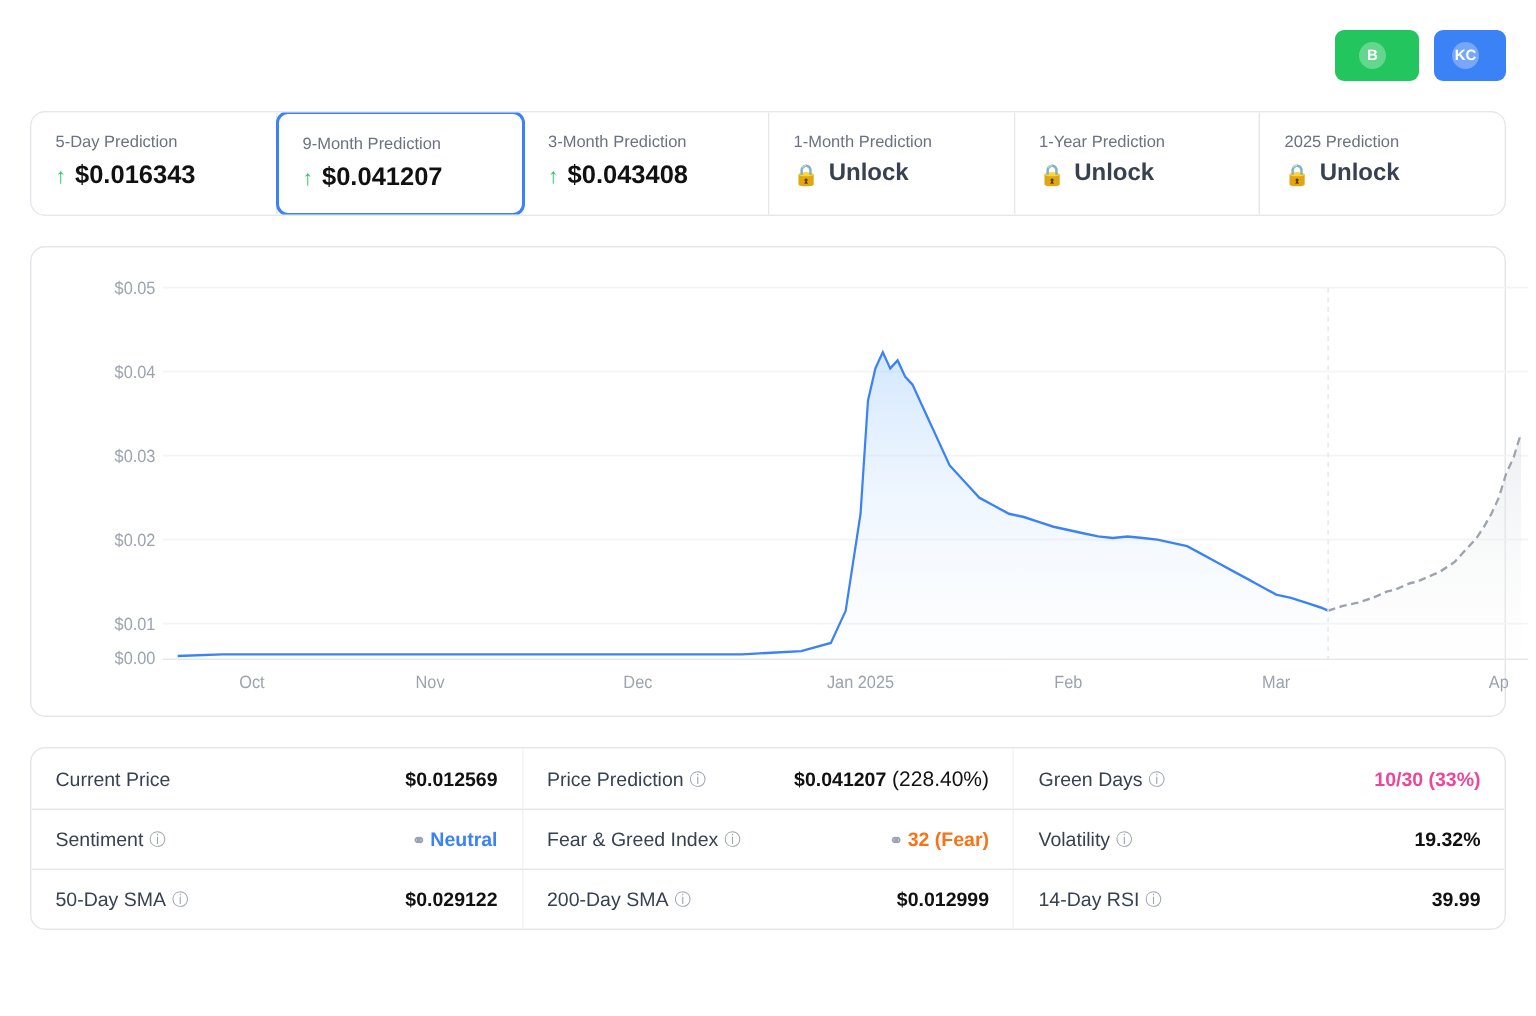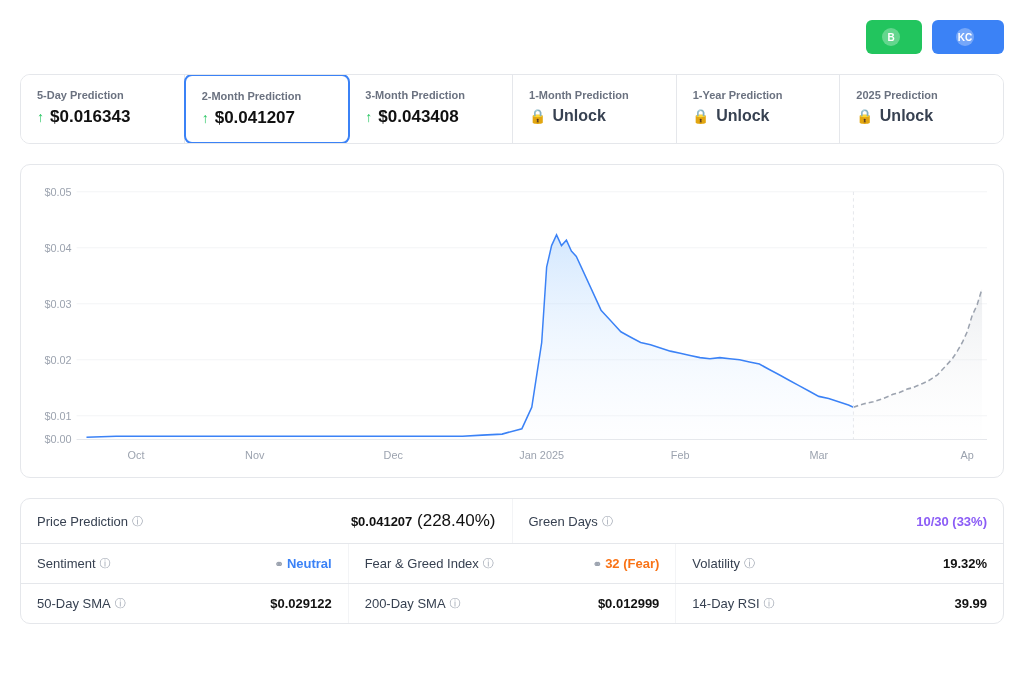--- a/index.html
+++ b/index.html
@@ -4,49 +4,49 @@
   <style>
     * { box-sizing: border-box; margin: 0; padding: 0; }
     body { font-family: -apple-system, BlinkMacSystemFont, 'Segoe UI', sans-serif; background: #fff; color: #1a1a2e; font-size: 14px; }
     .container { max-width: 1024px; margin: 0 auto; padding: 20px; }
 
     
     .header { display: flex; justify-content: space-between; align-items: flex-start; margin-bottom: 8px; }
     .title { font-size: 24px; font-weight: 700; color: #111; flex: 1; }
     .header-buttons { display: flex; gap: 10px; align-items: center; flex-shrink: 0; }
     .btn-free-spins { background: #22c55e; color: #fff; border: none; border-radius: 6px; padding: 8px 16px; font-size: 14px; font-weight: 600; cursor: pointer; display: flex; align-items: center; gap: 6px; }
-    .btn-trade-now { background: #3b82f6; color: #fff; border: none; border-radius: 6px; padding: 8px 24px; font-size: 14px; font-weight: 600; cursor: pointer; display: flex; align-items: center; gap: 6px; }
+    .btn-trade-now { background: #3b82f6; color: #fff; border: none; border-radius: 6px; padding: 8px 12px; font-size: 14px; font-weight: 600; cursor: pointer; display: flex; align-items: center; gap: 6px; }
     .btn-icon { display: inline-flex; align-items: center; justify-content: center; width: 18px; height: 18px; border-radius: 50%; background: rgba(255,255,255,0.3); font-size: 10px; font-weight: 700; }
     .subtitle { color: #6b7280; font-size: 13px; margin-bottom: 20px; }
 
     
     .prediction-cards { display: flex; gap: 0; border: 1px solid #e5e7eb; border-radius: 10px; overflow: hidden; margin-bottom: 20px; }
     .pred-card { flex: 1; padding: 14px 16px; border-right: 1px solid #e5e7eb; background: #fff; }
     .pred-card:last-child { border-right: none; }
     .pred-card.active { border: 2px solid #3b82f6; border-radius: 8px; margin: -1px; z-index: 1; }
-    .pred-label { font-size: 11px; color: #6b7280; margin-bottom: 6px; font-weight: 700; }
+    .pred-label { font-size: 11px; color: #6b7280; margin-bottom: 6px; font-weight: 400; }
     .pred-value { font-size: 17px; font-weight: 700; color: #111; display: flex; align-items: center; gap: 6px; }
     .arrow-up { color: #22c55e; font-size: 14px; }
     .lock-icon { color: #9ca3af; font-size: 14px; }
     .pred-value.locked { color: #374151; font-size: 16px; }
 
     
     .chart-container { border: 1px solid #e5e7eb; border-radius: 10px; padding: 16px; margin-bottom: 20px; background: #fff; }
-    .chart-wrap { position: relative; width: 100%; height: 280px; }
+    .chart-wrap { position: relative; width: 100%; height: 280px; margin-left: 32px; }
     .chart-svg { width: 100%; height: 100%; }
 
     
     .stats-grid { border: 1px solid #e5e7eb; border-radius: 10px; overflow: hidden; }
     .stats-row { display: flex; border-bottom: 1px solid #e5e7eb; }
     .stats-row:last-child { border-bottom: none; text-align: center; }
     .stat-cell { flex: 1; padding: 12px 16px; display: flex; align-items: center; gap: 6px; }
     .stat-cell:not(:last-child) { border-right: 1px solid #f3f4f6; }
     .stat-label { color: #374151; font-size: 13px; display: flex; align-items: center; gap: 4px; }
     .stat-value { font-weight: 700; color: #111; font-size: 13px; margin-left: auto; }
-    .stat-value.red { color: #8b5cf6; }
+    .stat-value.red { color: #ec4899; }
     .stat-value.blue { color: #3b82f6; }
     .stat-value.orange { color: #f97316; }
     .info-icon { color: #9ca3af; font-size: 11px; cursor: pointer; }
     .link-icon { color: #9ca3af; font-size: 11px; }
   </style>
 </head>
 <body>
 
 <div class="container">
 
@@ -65,21 +65,21 @@
   </div>
   <p class="subtitle"></p>
 
   <div class="prediction-cards">
 
   <div class="pred-card">
         <div class="pred-label">5-Day Prediction</div>
         <div class="pred-value"><span class="arrow-up">↑</span> $0.016343</div>
       </div>
       <div class="pred-card active">
-        <div class="pred-label">2-Month Prediction</div>
+        <div class="pred-label">9-Month Prediction</div>
         <div class="pred-value"><span class="arrow-up">↑</span> $0.041207</div>
       </div>
       <div class="pred-card">
         <div class="pred-label">3-Month Prediction</div>
         <div class="pred-value"><span class="arrow-up">↑</span> $0.043408</div>
       </div>
       <div class="pred-card">
         <div class="pred-label">1-Month Prediction</div>
         <div class="pred-value locked"><span class="lock-icon">🔒</span> Unlock</div>
       </div>
@@ -139,22 +139,26 @@
 
         <line x1="825" y1="10" x2="825" y2="240" stroke="#e5e7eb" stroke-width="1" stroke-dasharray="3,3"></line>
       </svg>
     </div>
   </div>
 
   <div class="stats-grid">
 
   <div class="stats-row">
         <div class="stat-cell">
+          <span class="stat-label">Current Price</span>
+          <span class="stat-value ">$0.012569</span>
+        </div>
+        <div class="stat-cell">
           <span class="stat-label">Price Prediction<span class="info-icon"> ⓘ</span></span>
-          <span class="stat-value bold">$0.041207<span class="green" style="font-weight: 400; font-size: 17px;"> (228.40%)</span></span>
+          <span class="stat-value bold">$0.041207<span class="green" style="font-weight: 400; font-size: 14px;"> (228.40%)</span></span>
         </div>
         <div class="stat-cell">
           <span class="stat-label">Green Days<span class="info-icon"> ⓘ</span></span>
           <span class="stat-value red">10/30 (33%)</span>
         </div>
       </div>
       <div class="stats-row">
         <div class="stat-cell">
           <span class="stat-label">Sentiment<span class="info-icon"> ⓘ</span></span>
           <span class="stat-value blue"><span class="link-icon">⚭ </span>Neutral</span>

